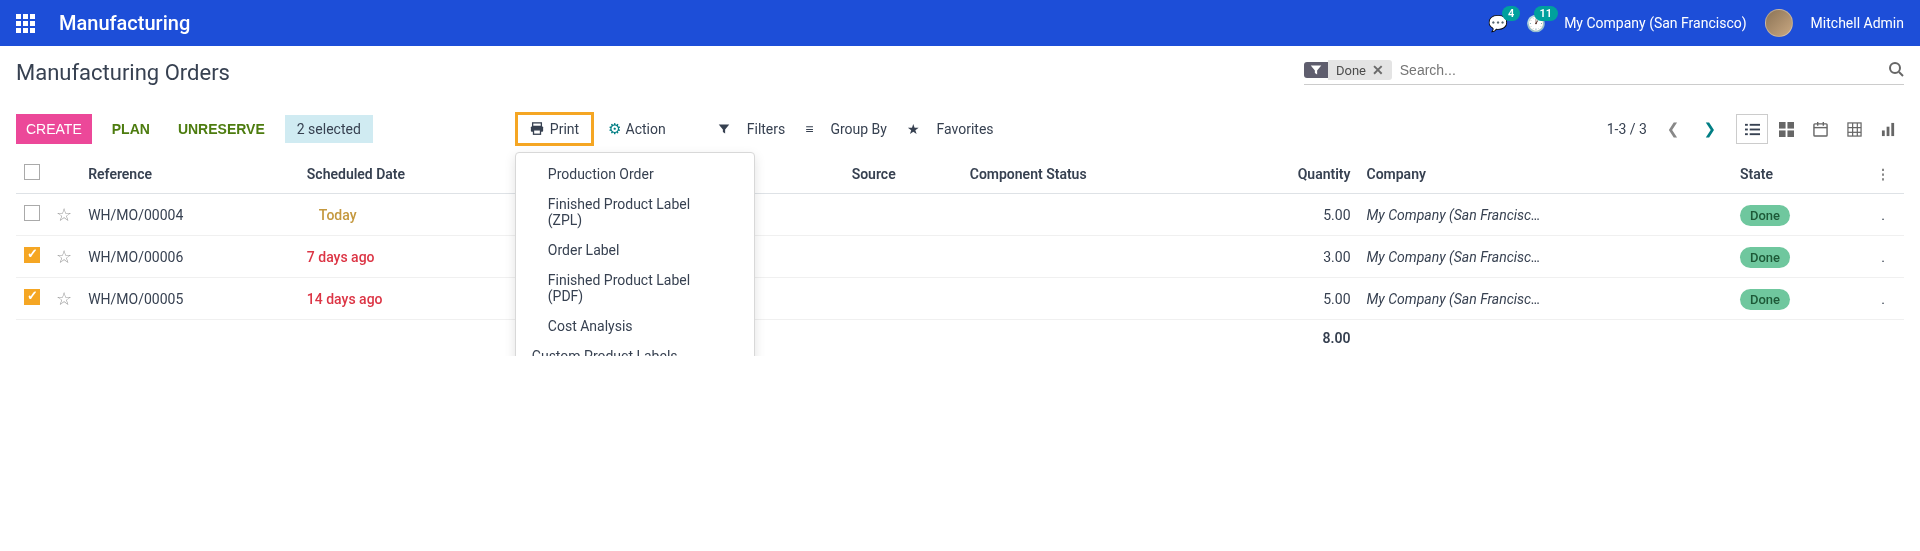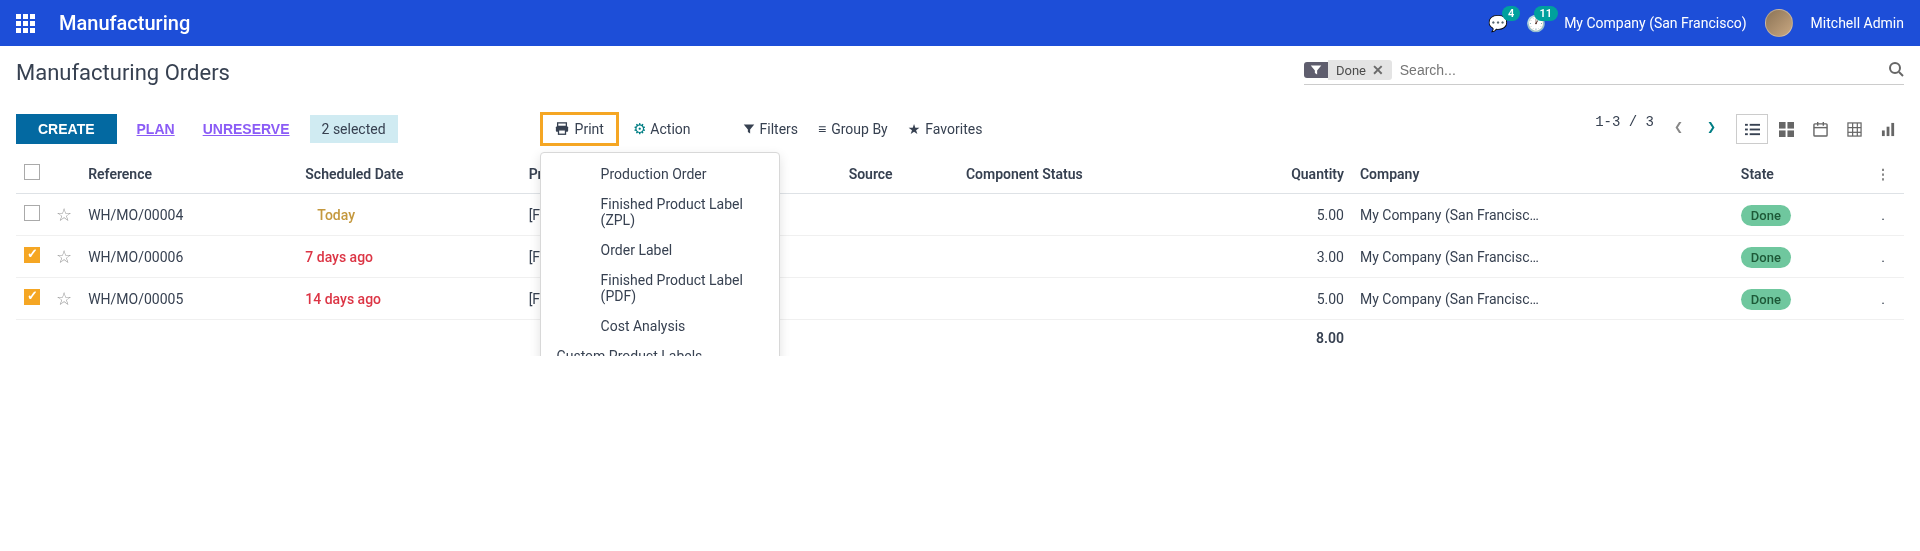--- a/index.html
+++ b/index.html
@@ -27,56 +27,56 @@
   .page-title { font-size: 22px; color: #374151; }
   .search-wrap { margin-left: auto; display: flex; align-items: center; width: 600px; border-bottom: 1px solid #ccc; padding-bottom: 2px; }
   .filter-tag { display: flex; align-items: center; background: #5f5e6e; color: #fff; border-radius: 3px 0 0 3px; padding: 2px 6px; font-size: 13px; }
   .filter-tag-label { background: #e4e4e4; color: #4c4c4c; padding: 2px 8px; font-size: 13px; display: flex; align-items: center; gap: 6px; border-radius: 0 3px 3px 0; }
   .filter-tag-label .x { color: #6b6b6b; font-weight: bold; cursor: pointer; font-size: 14px; }
   .search-input { flex: 1; border: none; outline: none; padding: 4px 8px; font-size: 14px; color: #888; }
   .search-icon { color: #666; cursor: pointer; }
   
   
   .toolbar { display: flex; align-items: center; gap: 12px; margin-bottom: 8px; position: relative; flex-wrap: nowrap; }
-  .btn-create { background: #0369a1; color: #fff; border: none; padding: 7px 22px; font-size: 14px; font-weight: 700; cursor: pointer; }
-  .btn-link { background: none; border: none; color: #8b5cf6; font-weight: 600; font-size: 14px; cursor: pointer; padding: 6px 8px; text-decoration: underline; }
+  .btn-create { background: #ec4899; color: #fff; border: none; padding: 7px 10px; font-size: 14px; font-weight: 400; cursor: pointer; }
+  .btn-link { background: none; border: none; color: #4d7c0f; font-weight: 600; font-size: 14px; cursor: pointer; padding: 6px 8px; }
   .selected-tag { background: #d0ebf2; color: #374151; padding: 6px 12px; font-size: 14px; }
   .toolbar-center { display: flex; align-items: center; gap: 14px; margin-left: 130px; position: relative; }
   .print-btn { border: 3px solid #f5a623; padding: 6px 12px; display: flex; align-items: center; gap: 6px; cursor: pointer; font-size: 14px; color: #374151; }
   .action-btn { display: flex; align-items: center; gap: 4px; cursor: pointer; color: #374151; font-size: 14px; }
   .gear-icon { color: #017e84; font-size: 15px; }
   .toolbar-filters { display: flex; align-items: center; gap: 20px; margin-left: 40px; font-size: 14px; }
-  .filter-item { cursor: pointer; display: flex; align-items: center; gap: 5px; color: #374151; }
-  .toolbar-right { margin-left: auto; display: flex; gap: 16px; font-family: Liberation Mono, monospace; }
+  .filter-item { cursor: pointer; display: flex; align-items: center; gap: 17px; color: #374151; }
+  .toolbar-right { margin-left: auto; display: flex; align-items: center; gap: 16px; }
   .pager { font-size: 14px; color: #374151; }
   .pager-nav { color: #888; cursor: pointer; padding: 4px; font-size: 15px; }
   .pager-nav.active { color: #017e84; }
   .view-switcher { display: flex; gap: 2px; }
   .view-btn { width: 32px; height: 30px; display: flex; align-items: center; justify-content: center; border: 1px solid transparent; cursor: pointer; color: #666; font-size: 15px; }
   .view-btn.active { border-color: #ccc; color: #374151; }
   
   
   .dropdown { position: absolute; top: 40px; left: 0; background: #fff; border: 1px solid #d8d8d8; border-radius: 4px; box-shadow: 0 4px 12px rgba(0,0,0,0.12); min-width: 240px; padding: 6px 0; z-index: 100; }
-  .dropdown-item { padding: 7px 32px; cursor: pointer; font-size: 14px; color: #374151; margin-left: 28px; }
+  .dropdown-item { padding: 7px 32px; cursor: pointer; font-size: 14px; color: #374151; }
   .dropdown-item.highlighted { border-bottom: 3px solid #f5a623; display: inline-block; margin: 0 16px; padding: 7px 0 4px 0; }
   
   
   table { width: 100%; border-collapse: collapse; margin-top: 8px; }
   th { text-align: left; padding: 10px 8px; border-bottom: 1px solid #dee2e6; font-weight: 600; font-size: 14px; color: #374151; white-space: nowrap; }
   th.right { text-align: right; }
   td { padding: 10px 8px; border-bottom: 1px solid #f0f0f0; font-size: 14px; color: #374151; white-space: nowrap; }
   td.right { text-align: right; }
   .checkbox { width: 16px; height: 16px; border: 1px solid #aaa; display: inline-block; cursor: pointer; background: #fff; }
   .checkbox.checked { background: #f5a623; border-color: #f5a623; position: relative; }
   .checkbox.checked::after { content: "✓"; color: #fff; position: absolute; top: -2px; left: 2px; font-size: 13px; font-weight: bold; }
   .star { color: #999; font-size: 18px; cursor: pointer; }
   .date-today { color: #c4983e; font-weight: 500; margin-left: 12px; }
   .date-past { color: #dc3545; font-weight: 500; }
   .state-badge { background: #6fc79e; color: #1d5937; padding: 3px 10px; border-radius: 12px; font-size: 13px; font-weight: 500; }
-  .company-cell { max-width: 200px; overflow: hidden; text-overflow: ellipsis; }
+  .company-cell { max-width: 200px; overflow: hidden; text-overflow: ellipsis; font-style: italic; }
   .three-dots { color: #888; cursor: pointer; padding: 0 6px; }
   tfoot td { font-weight: 600; border-bottom: none; border-top: 1px solid #dee2e6; }
   .col-check { width: 30px; }
   .col-star { width: 30px; }
   .col-dots { width: 24px; text-align: center; }
 </style>
 </head>
 <body>
 
 <div class="navbar">

